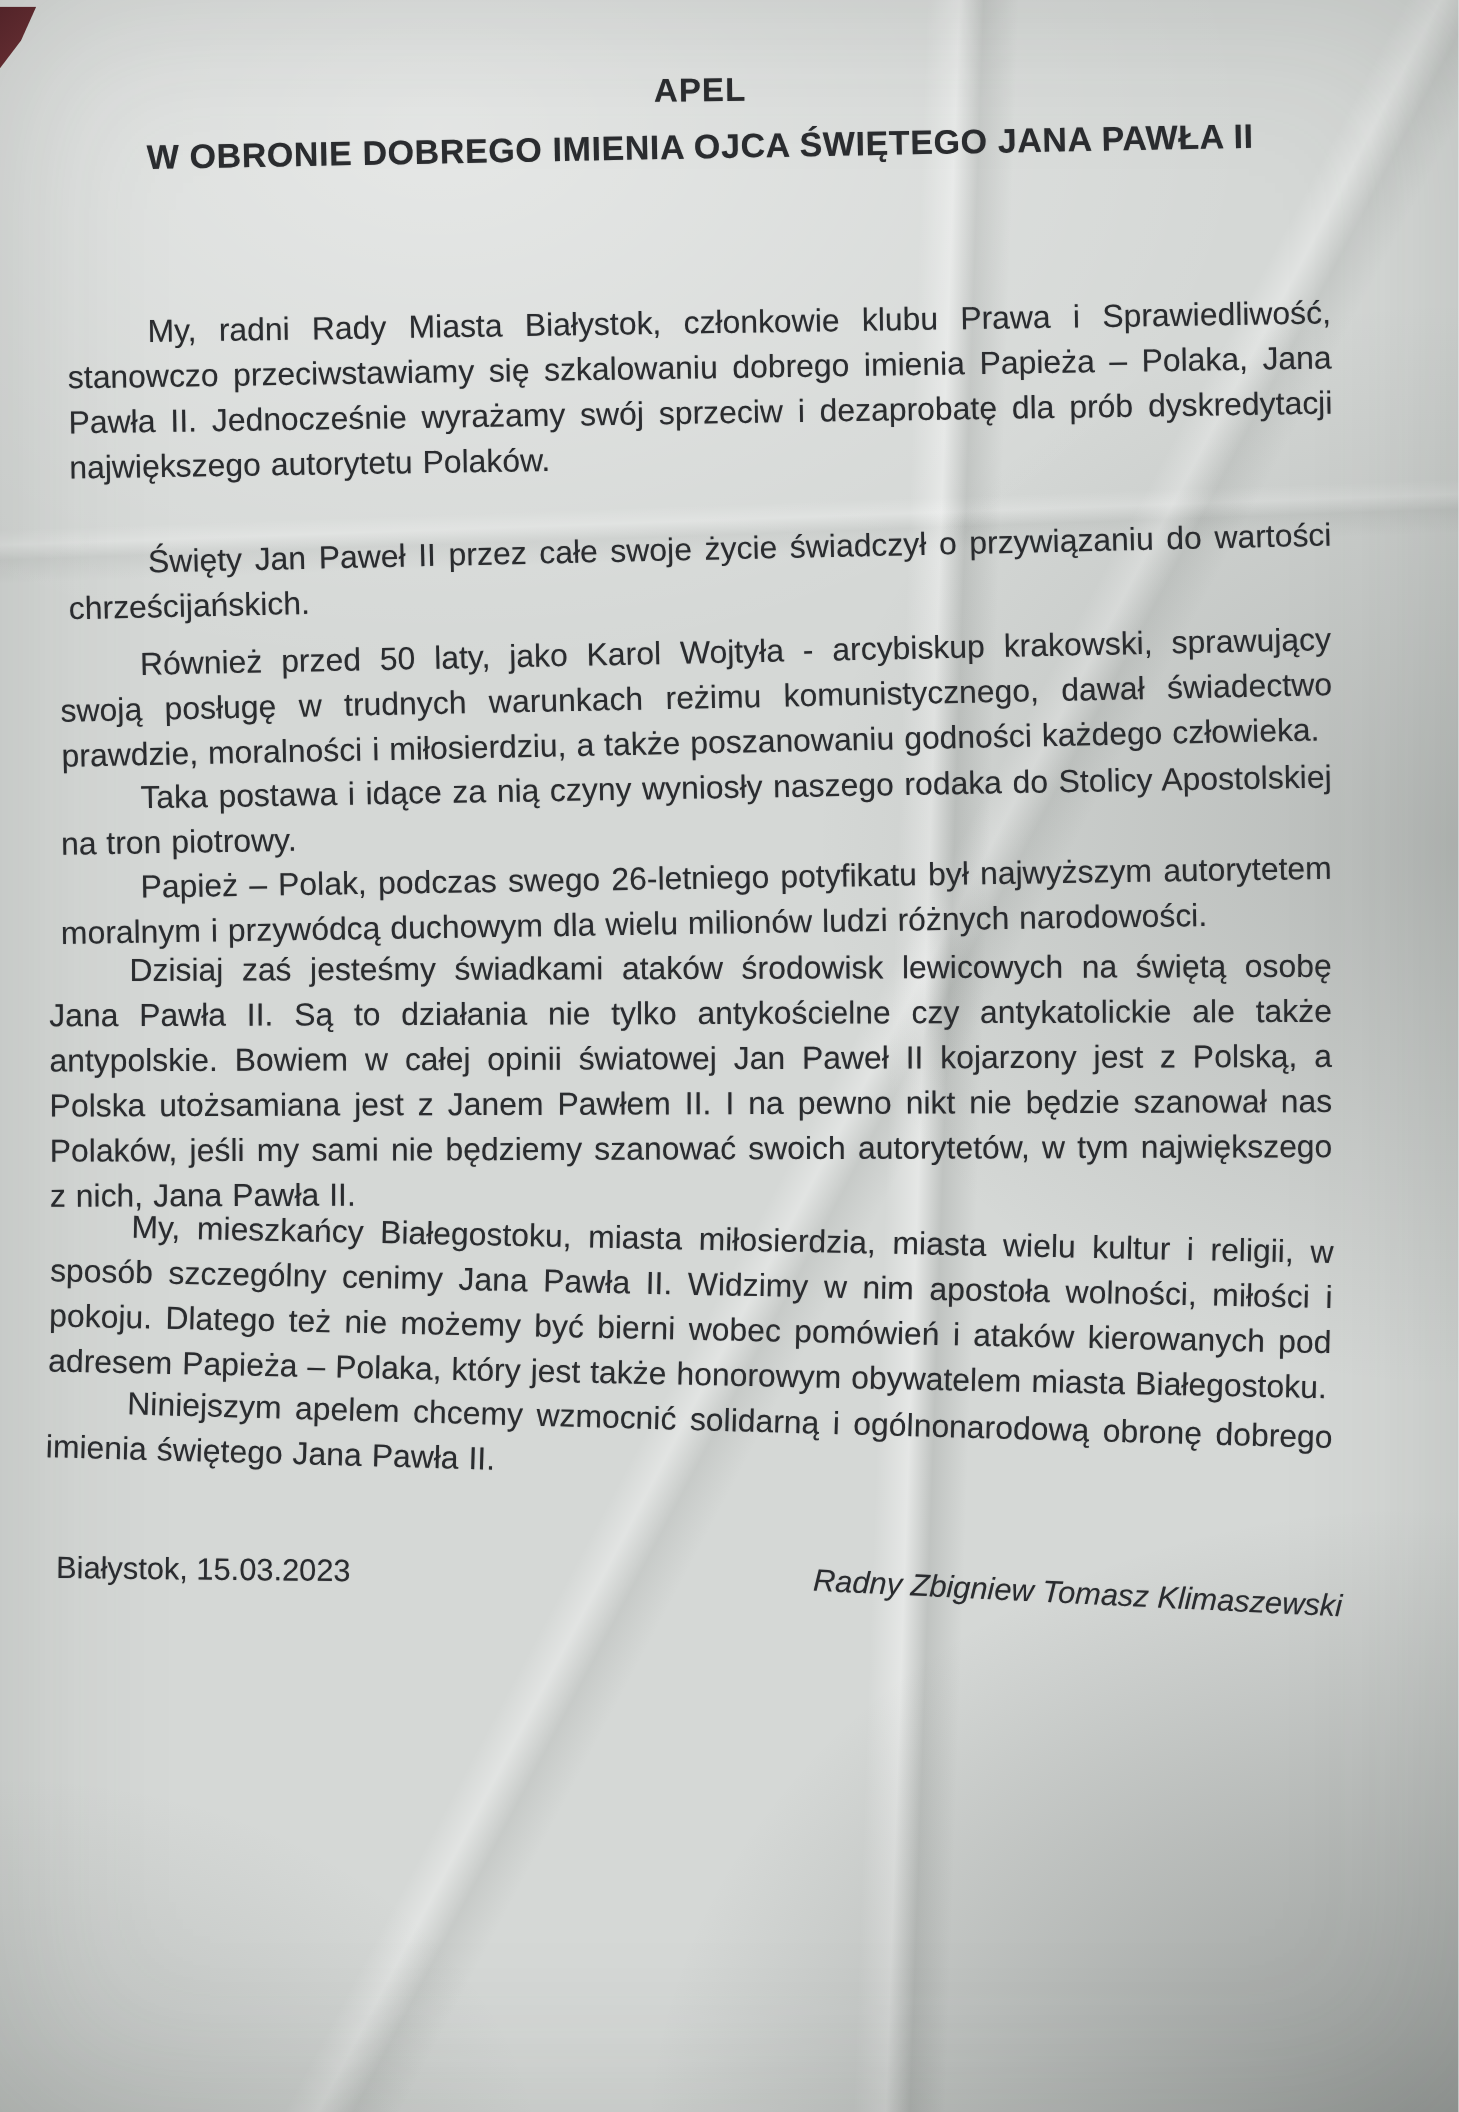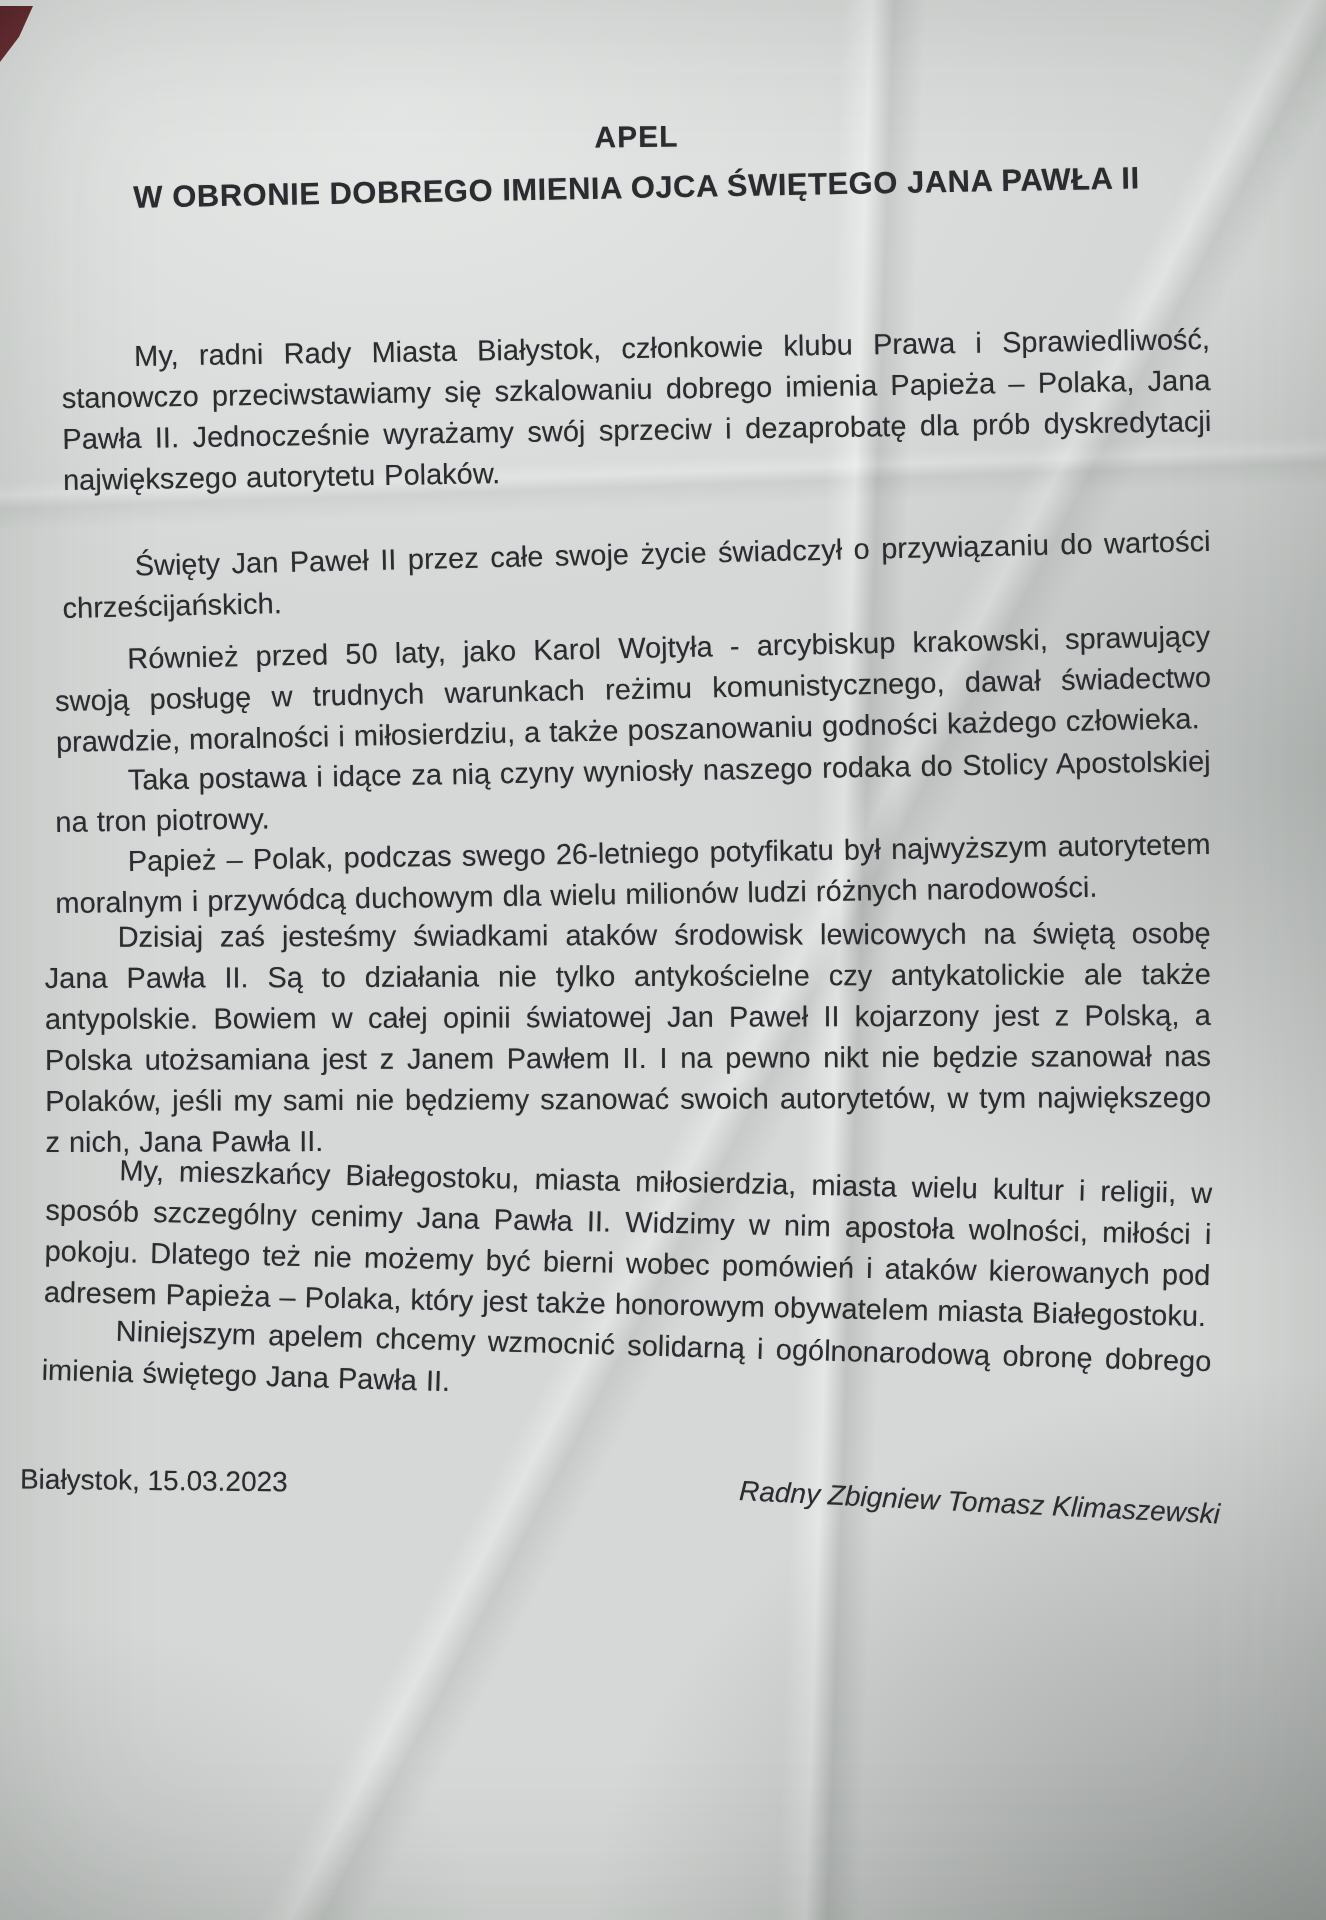--- a/index.html
+++ b/index.html
@@ -36,21 +36,21 @@
     left: 0;
     width: 33px;
     height: 56px;
     background: linear-gradient(135deg, #4c1b20 0%, #5a2227 60%, #6a2f31 100%);
     clip-path: polygon(0 0, 100% 0, 58% 55%, 0 100%);
     opacity: 0.95;
   }
 
   .page {
     position: relative;
-    padding-top: 119px;
+    padding-top: 65px;
     text-shadow: 0 0 1px rgba(42,44,47,0.35);
   }
 
   .title {
     text-align: center;
     font-weight: bold;
     font-size: 30px;
     line-height: 36px;
     letter-spacing: 1px;
     margin: 0 115px 0 62px;
@@ -77,21 +77,21 @@
   .p1 { margin-top: 120px; transform: rotate(-0.9deg); }
   .p2 { margin-top: 42px;  transform: rotate(-1.3deg); }
   .p3 { margin-top: 12px;  margin-left: 55px; transform: rotate(-1.2deg); }
   .p4 { margin-left: 55px; transform: rotate(-1.0deg); }
   .p5 { margin-left: 55px; transform: rotate(-0.9deg); }
   .p6 { margin-left: 45px; transform: rotate(-0.2deg); }
   .p7 { margin-left: 45px; transform: rotate(1.2deg); }
   .p8 { margin-left: 42px; transform: rotate(1.6deg); }
 
   .footer {
-    margin: 58px 105px 0 20px;
+    margin: 58px 105px 0 51px;
     display: flex;
     justify-content: space-between;
     align-items: flex-start;
   }
   .place-date {
     font-size: 28px;
     transform: rotate(0.6deg);
   }
   .signature {
     font-size: 28px;

